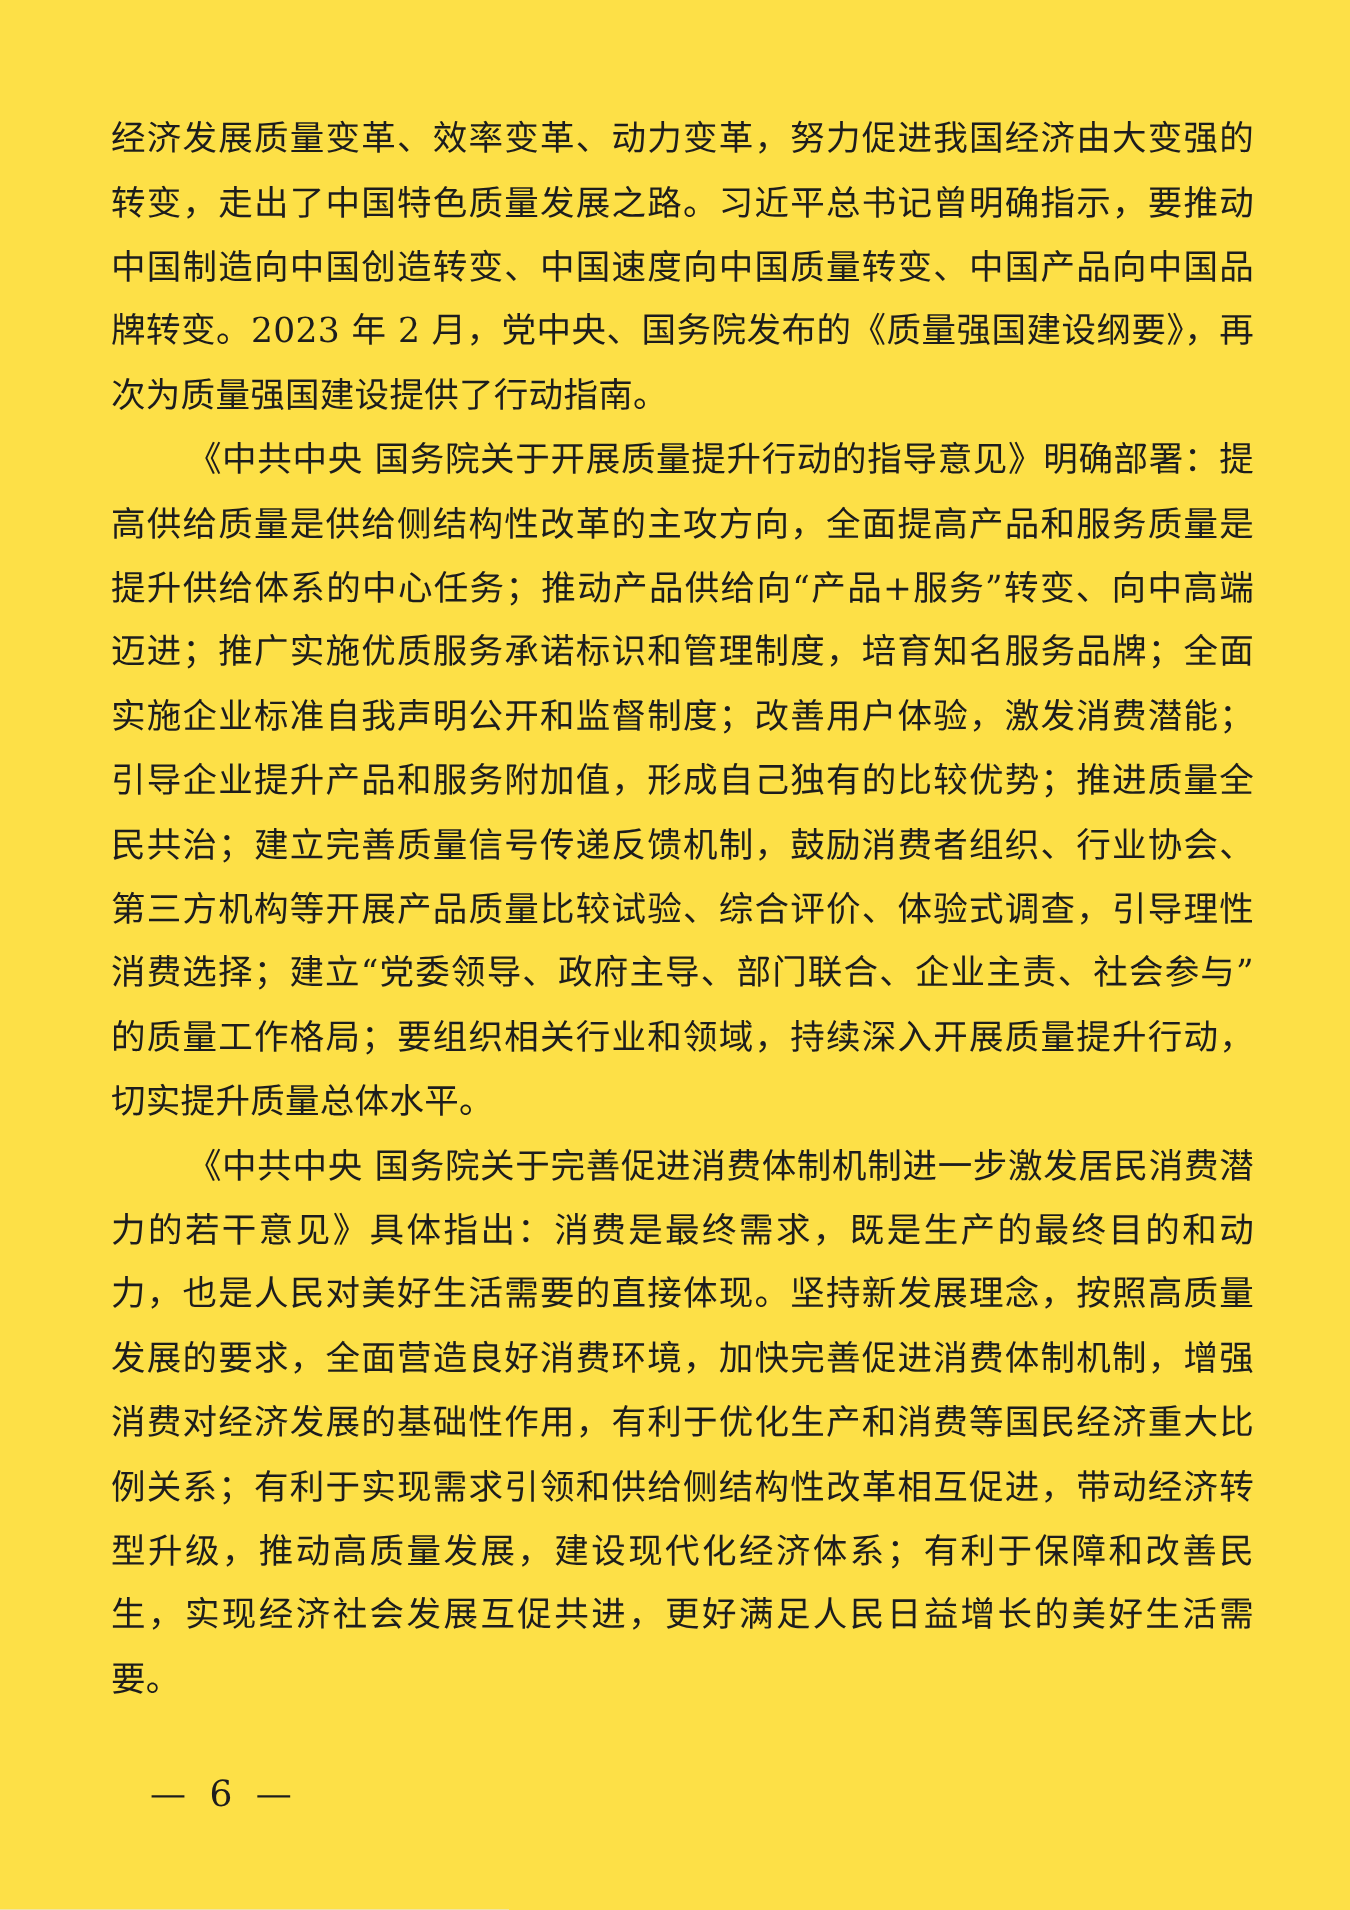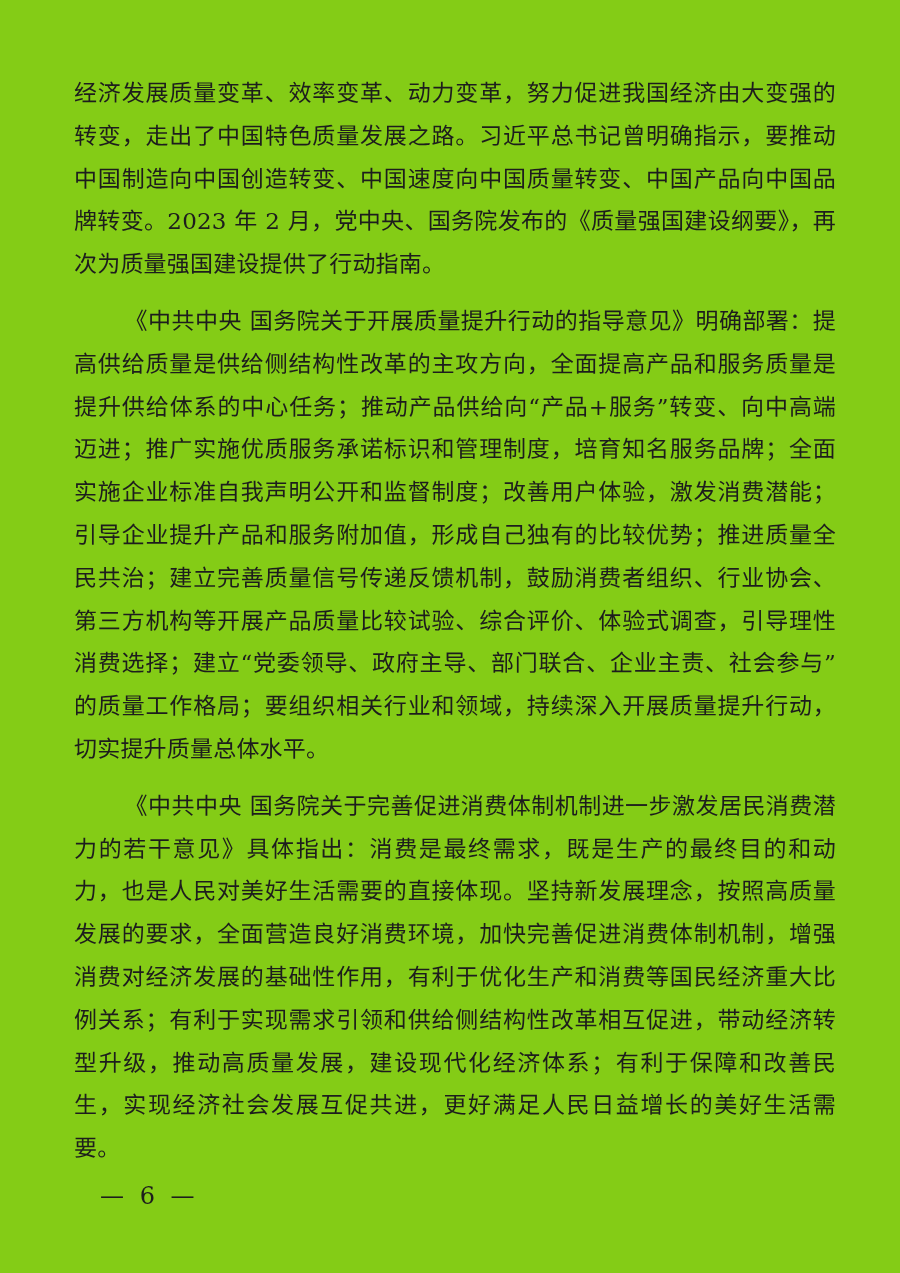--- a/index.html
+++ b/index.html
@@ -5,21 +5,21 @@
   html, body {
     margin: 0;
     padding: 0;
     background: #e8e8e8;
   }
   .scan-page {
     position: relative;
     width: 900px;
     height: 1273px;
     margin: 0 auto;
-    background: #84cc16;
+    background: #fde047;
     color: #1d1d1d;
     font-family: "DejaVu Serif", "Liberation Serif", serif;
     overflow: hidden;
     box-sizing: border-box;
   }
   .text-block {
     position: absolute;
     top: 72px;
     left: 74px;
     width: 762px;
@@ -28,21 +28,20 @@
     margin: 0;
     font-size: 23px;
     line-height: 42.8px;
     text-align: justify;
     letter-spacing: 0.2px;
     word-break: break-all;
     color: #1d1d1d;
   }
   .text-block p.indent {
     text-indent: 2.2em;
-    margin-top: 14px;
   }
   .page-footer {
     position: absolute;
     left: 100px;
     top: 1176px;
     font-size: 24px;
     line-height: 40px;
     letter-spacing: 4px;
     color: #1d1d1d;
     font-family: "DejaVu Serif", "Liberation Serif", serif;

